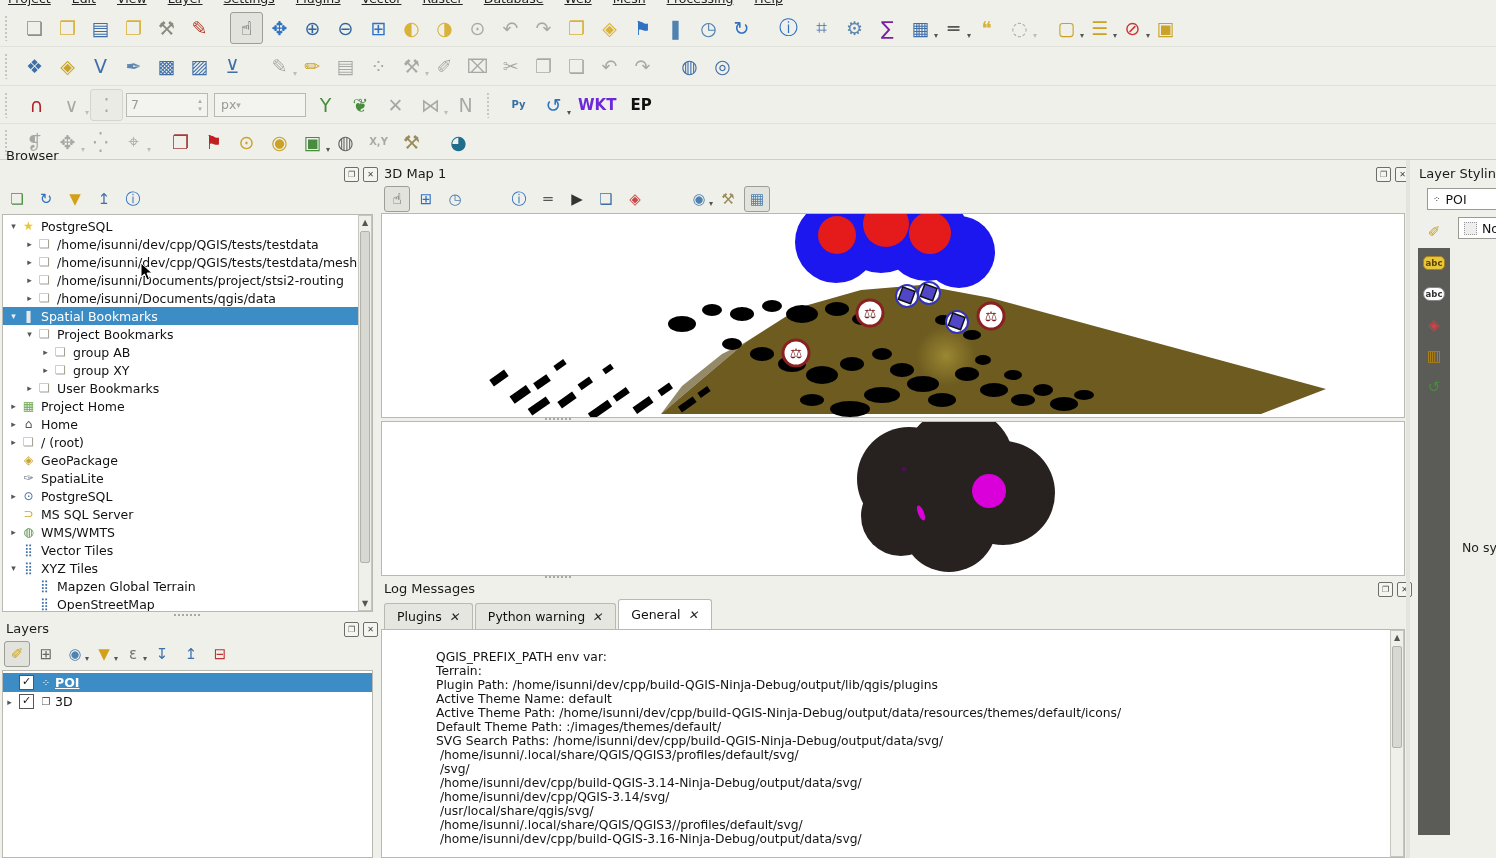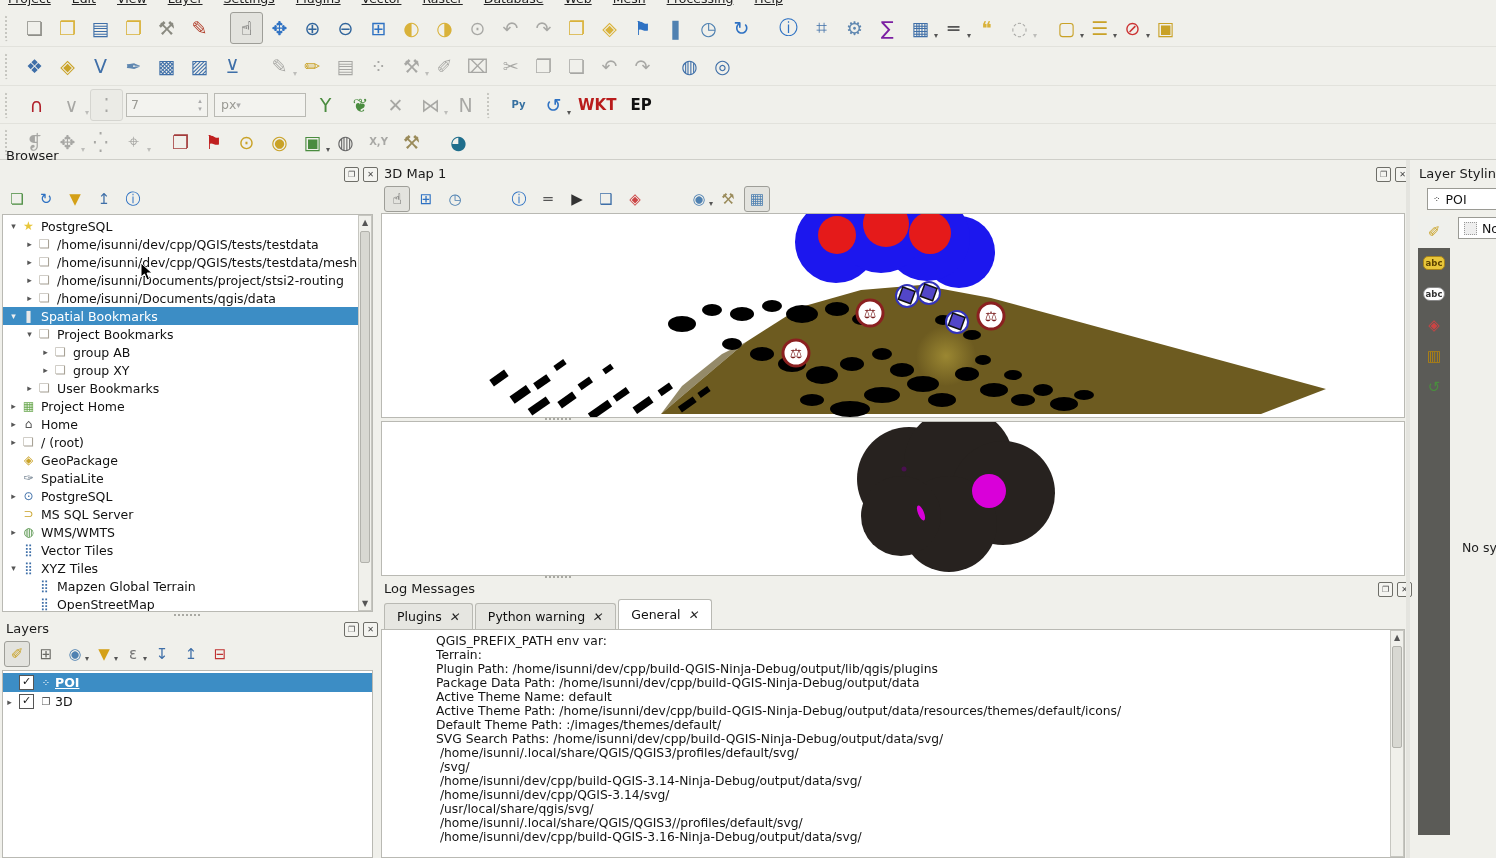--- a/index.html
+++ b/index.html
@@ -331,21 +331,21 @@
         <span class="tbtn handle">
           <span></span>
         </span>
         <span class="tbtn tiny">
           <span style="color: rgb(54, 112, 160);">Py</span>
         </span>
         <span class="tbtn dd">
           <span style="color: rgb(47, 114, 195);">↺</span>
         </span>
         <span class="tbtn textbtn">
-          <span style="color: #b91c1c;">WKT</span>
+          <span style="color: #6d28d9;">WKT</span>
         </span>
         <span class="tbtn textbtn tiny">
           <span style="color: rgb(17, 17, 17);">EP</span>
         </span>
     </span>
   </div>
   <div class="abs tb tb4">
     <span class="tbtn handle">
         <span></span>
       </span>
@@ -749,25 +749,24 @@
       <div class="tab">
         <span>Python warning</span>
         <span class="tab-close">✕</span>
       </div>
       <div class="tab active">
         <span>General</span>
         <span class="tab-close">✕</span>
       </div>
   </div>
   <div class="abs box" style="left:381px;top:629px;width:1024px;height:229px;">
-    <div style="padding-top:4px;">
+    <div style="padding-top:20px;">
       <div class="logline"><span>QGIS_PREFIX_PATH env var:</span></div>
         <div class="logline"><span>Terrain:</span></div>
         <div class="logline"><span>Plugin Path: /home/isunni/dev/cpp/build-QGIS-Ninja-Debug/output/lib/qgis/plugins</span></div>
-        <div class="logline"><span>Package Data Path: /home/isunni/dev/cpp/build-QGIS-Ninja-Debug/output/data</span></div>
         <div class="logline"><span>Active Theme Name: default</span></div>
         <div class="logline"><span>Active Theme Path: /home/isunni/dev/cpp/build-QGIS-Ninja-Debug/output/data/resources/themes/default/icons/</span></div>
         <div class="logline"><span>Default Theme Path: :/images/themes/default/</span></div>
         <div class="logline"><span>SVG Search Paths: /home/isunni/dev/cpp/build-QGIS-Ninja-Debug/output/data/svg/</span></div>
         <div class="logline"><span> /home/isunni/.local/share/QGIS/QGIS3/profiles/default/svg/</span></div>
         <div class="logline"><span> /svg/</span></div>
         <div class="logline"><span> /home/isunni/dev/cpp/build-QGIS-3.14-Ninja-Debug/output/data/svg/</span></div>
         <div class="logline"><span> /home/isunni/dev/cpp/QGIS-3.14/svg/</span></div>
         <div class="logline"><span> /usr/local/share/qgis/svg/</span></div>
         <div class="logline"><span> /home/isunni/.local/share/QGIS/QGIS3//profiles/default/svg/</span></div>

